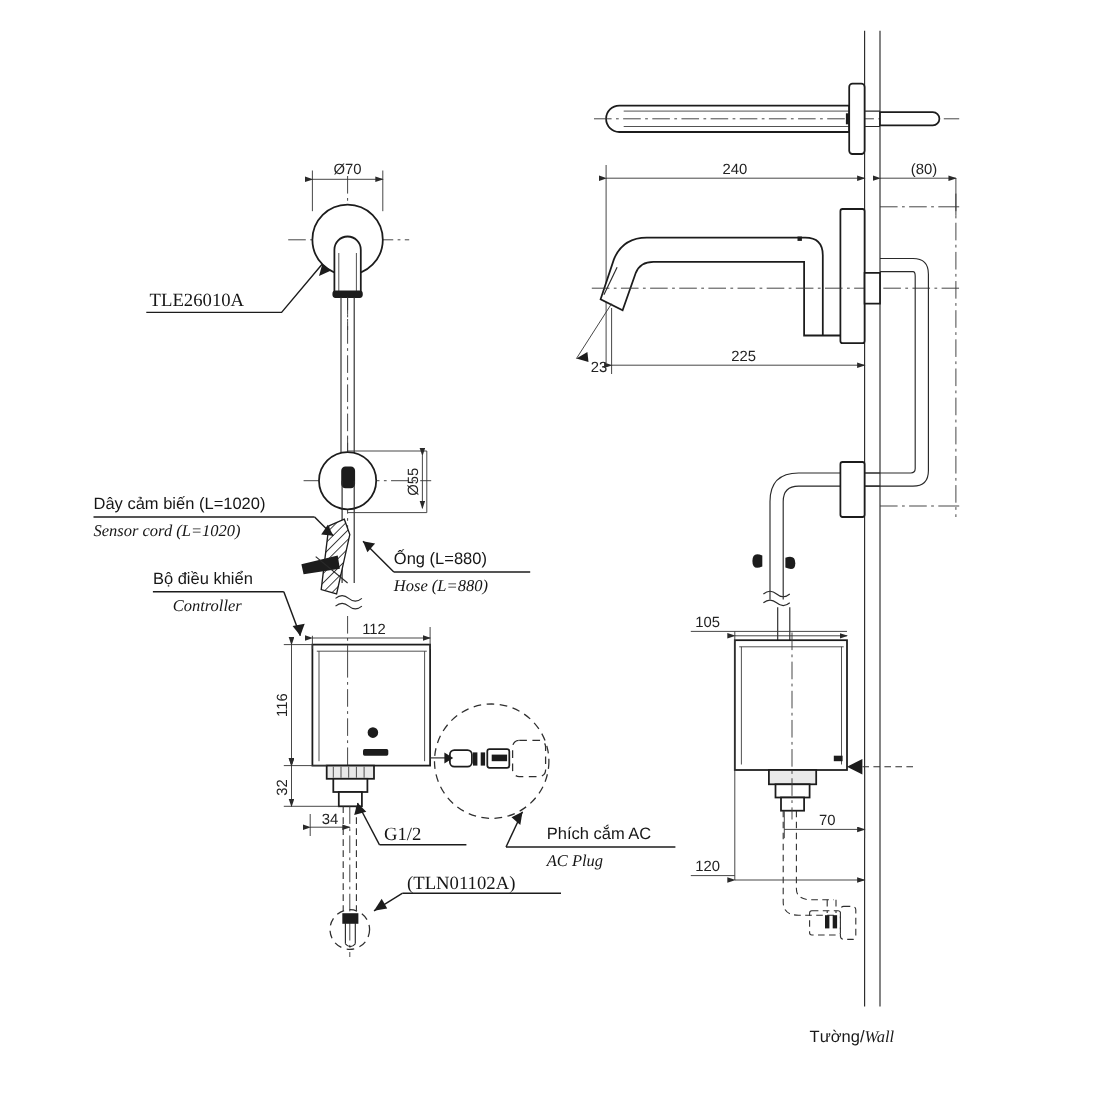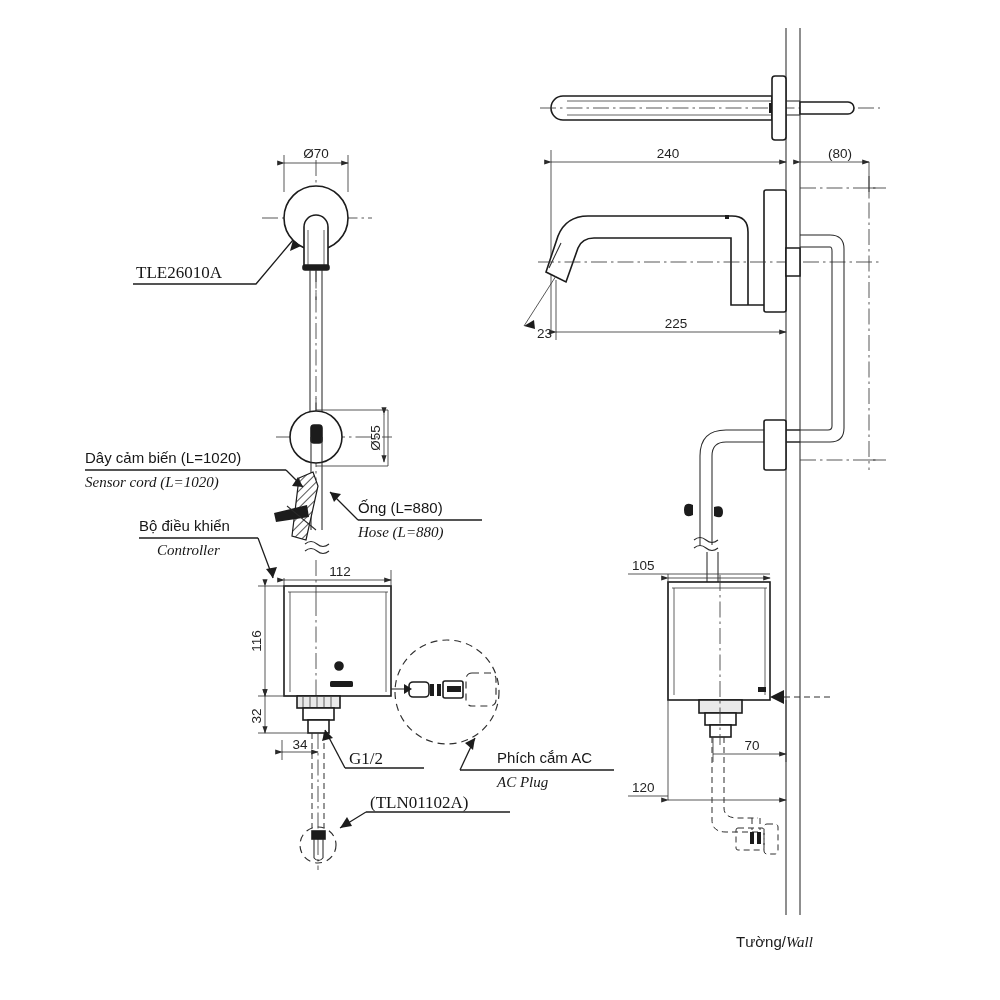--- a/index.html
+++ b/index.html
@@ -11,21 +11,20 @@
   body {
     font-family: "Liberation Serif", "DejaVu Serif", serif;
     color: #1a1a1a;
   }
   #sheet {
     position: relative;
     width: 872px;
     height: 1000px;
     background: #ffffff;
     overflow: hidden;
-    padding-left: 14px;
   }
   svg#drawing {
     position: absolute;
     left: 0;
     top: 0;
     width: 1000px;
     height: 1000px;
   }
   
   .solid      { fill: none; stroke: #1c1c1c; stroke-width: 1.6; }

